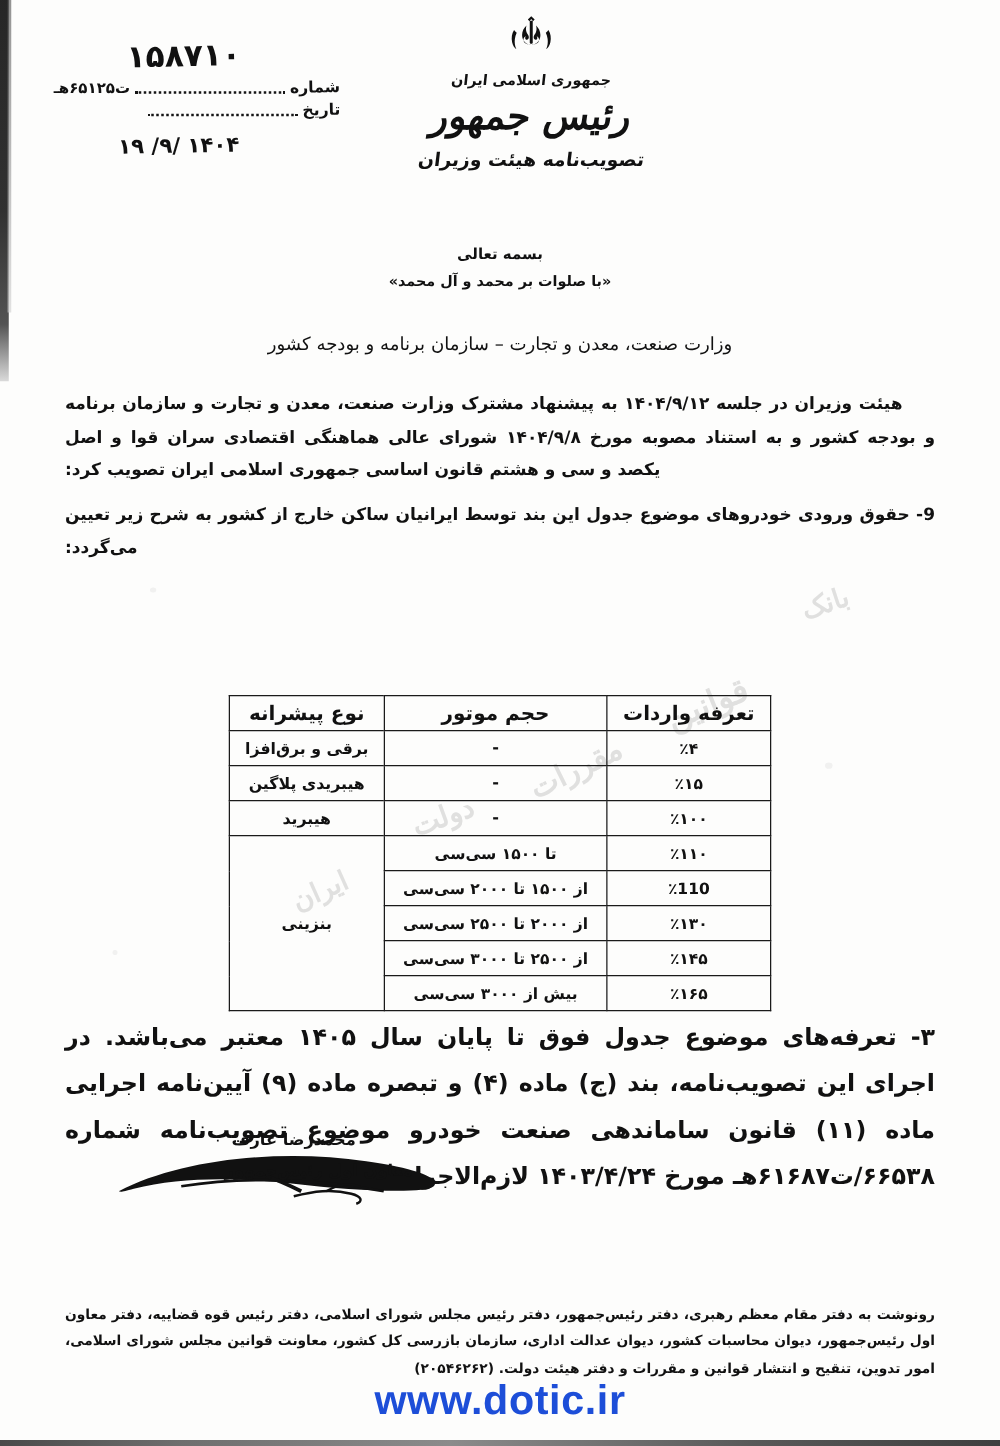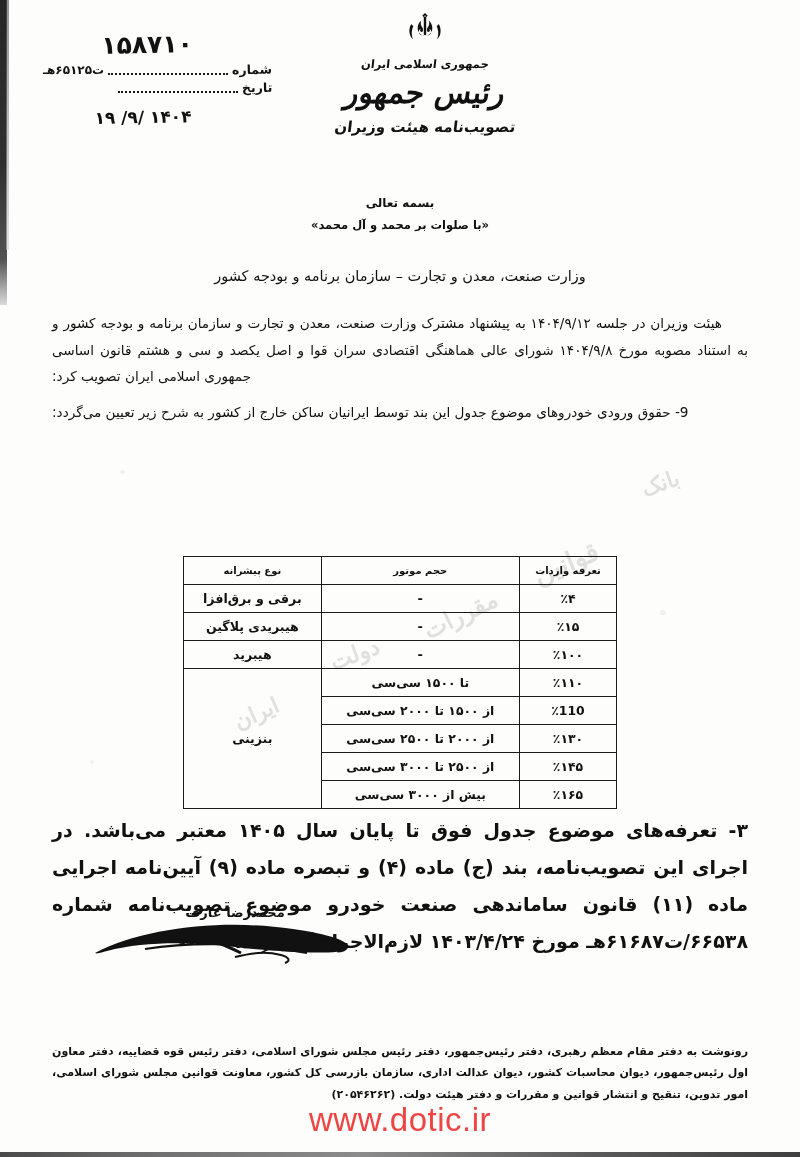--- a/index.html
+++ b/index.html
@@ -85,40 +85,40 @@
   
   .addressee{
     position:absolute;top:268px;left:0;width:100%;text-align:center;
     font-size:14.5px;font-weight:400;
   }
 
   
   .body-wrap{
     position:absolute;top:310px;right:52px;left:52px;
     text-align:justify;text-align-last:left;direction:rtl;
-    font-size:13.6px;line-height:1.95;font-weight:400;
+    font-size:13.6px;line-height:1.95;font-weight:700;
   }
   .para{margin-bottom:9px;text-align:justify;}
   .para.indent{text-indent:26px;}
 
   
   .table-wrap{
     position:absolute;top:556px;left:0;width:100%;
     display:flex;justify-content:center;
   }
   table.tariff{
     border-collapse:collapse;width:434px;direction:rtl;
     font-size:12.4px;font-weight:600;background:transparent;
   }
   table.tariff th,table.tariff td{
     border:1.4px solid #1a1a1a;
     padding:3px 6px;text-align:center;height:21px;
     background:transparent;
   }
-  table.tariff th{font-weight:700;font-size:10px;text-align:center;}
+  table.tariff th{font-weight:700;font-size:16px;text-align:center;}
   td.pgroup{font-size:12.6px;}
   td.dash{font-size:13px;}
 
   
   .clause3{
     position:absolute;top:812px;right:52px;left:52px;
     text-align:justify;direction:rtl;
     font-size:19px;line-height:1.95;font-weight:600;
   }
 
@@ -283,15 +283,15 @@
       <path d="M150 44 C166 40 180 38 196 42 C204 44 206 48 200 50" stroke="#111" stroke-width="2" fill="none"></path>
       <path d="M176 40 C186 34 196 33 204 37" stroke="#111" stroke-width="1.8" fill="none"></path>
     </svg>
     <div class="sig-title">معاون اول رئیس‌جمهور</div>
   </div>
 
   <div class="distrib">
     <b>رونوشت</b><span> به دفتر مقام معظم رهبری، دفتر رئیس‌جمهور، دفتر رئیس مجلس شورای اسلامی، دفتر رئیس قوه قضاییه، دفتر معاون اول رئیس‌جمهور، دیوان محاسبات کشور، دیوان عدالت اداری، سازمان بازرسی کل کشور، معاونت قوانین مجلس شورای اسلامی، امور تدوین، تنقیح و انتشار قوانین و مقررات و دفتر هیئت دولت. (۲۰۵۴۶۲۶۲)</span>
   </div>
 
-  <div class="footer-url" style="color: #ef4444;">www.dotic.ir</div>
+  <div class="footer-url" style="color: #1d4ed8; font-weight: bold;">www.dotic.ir</div>
 
 </div>
 
 </body></html>

